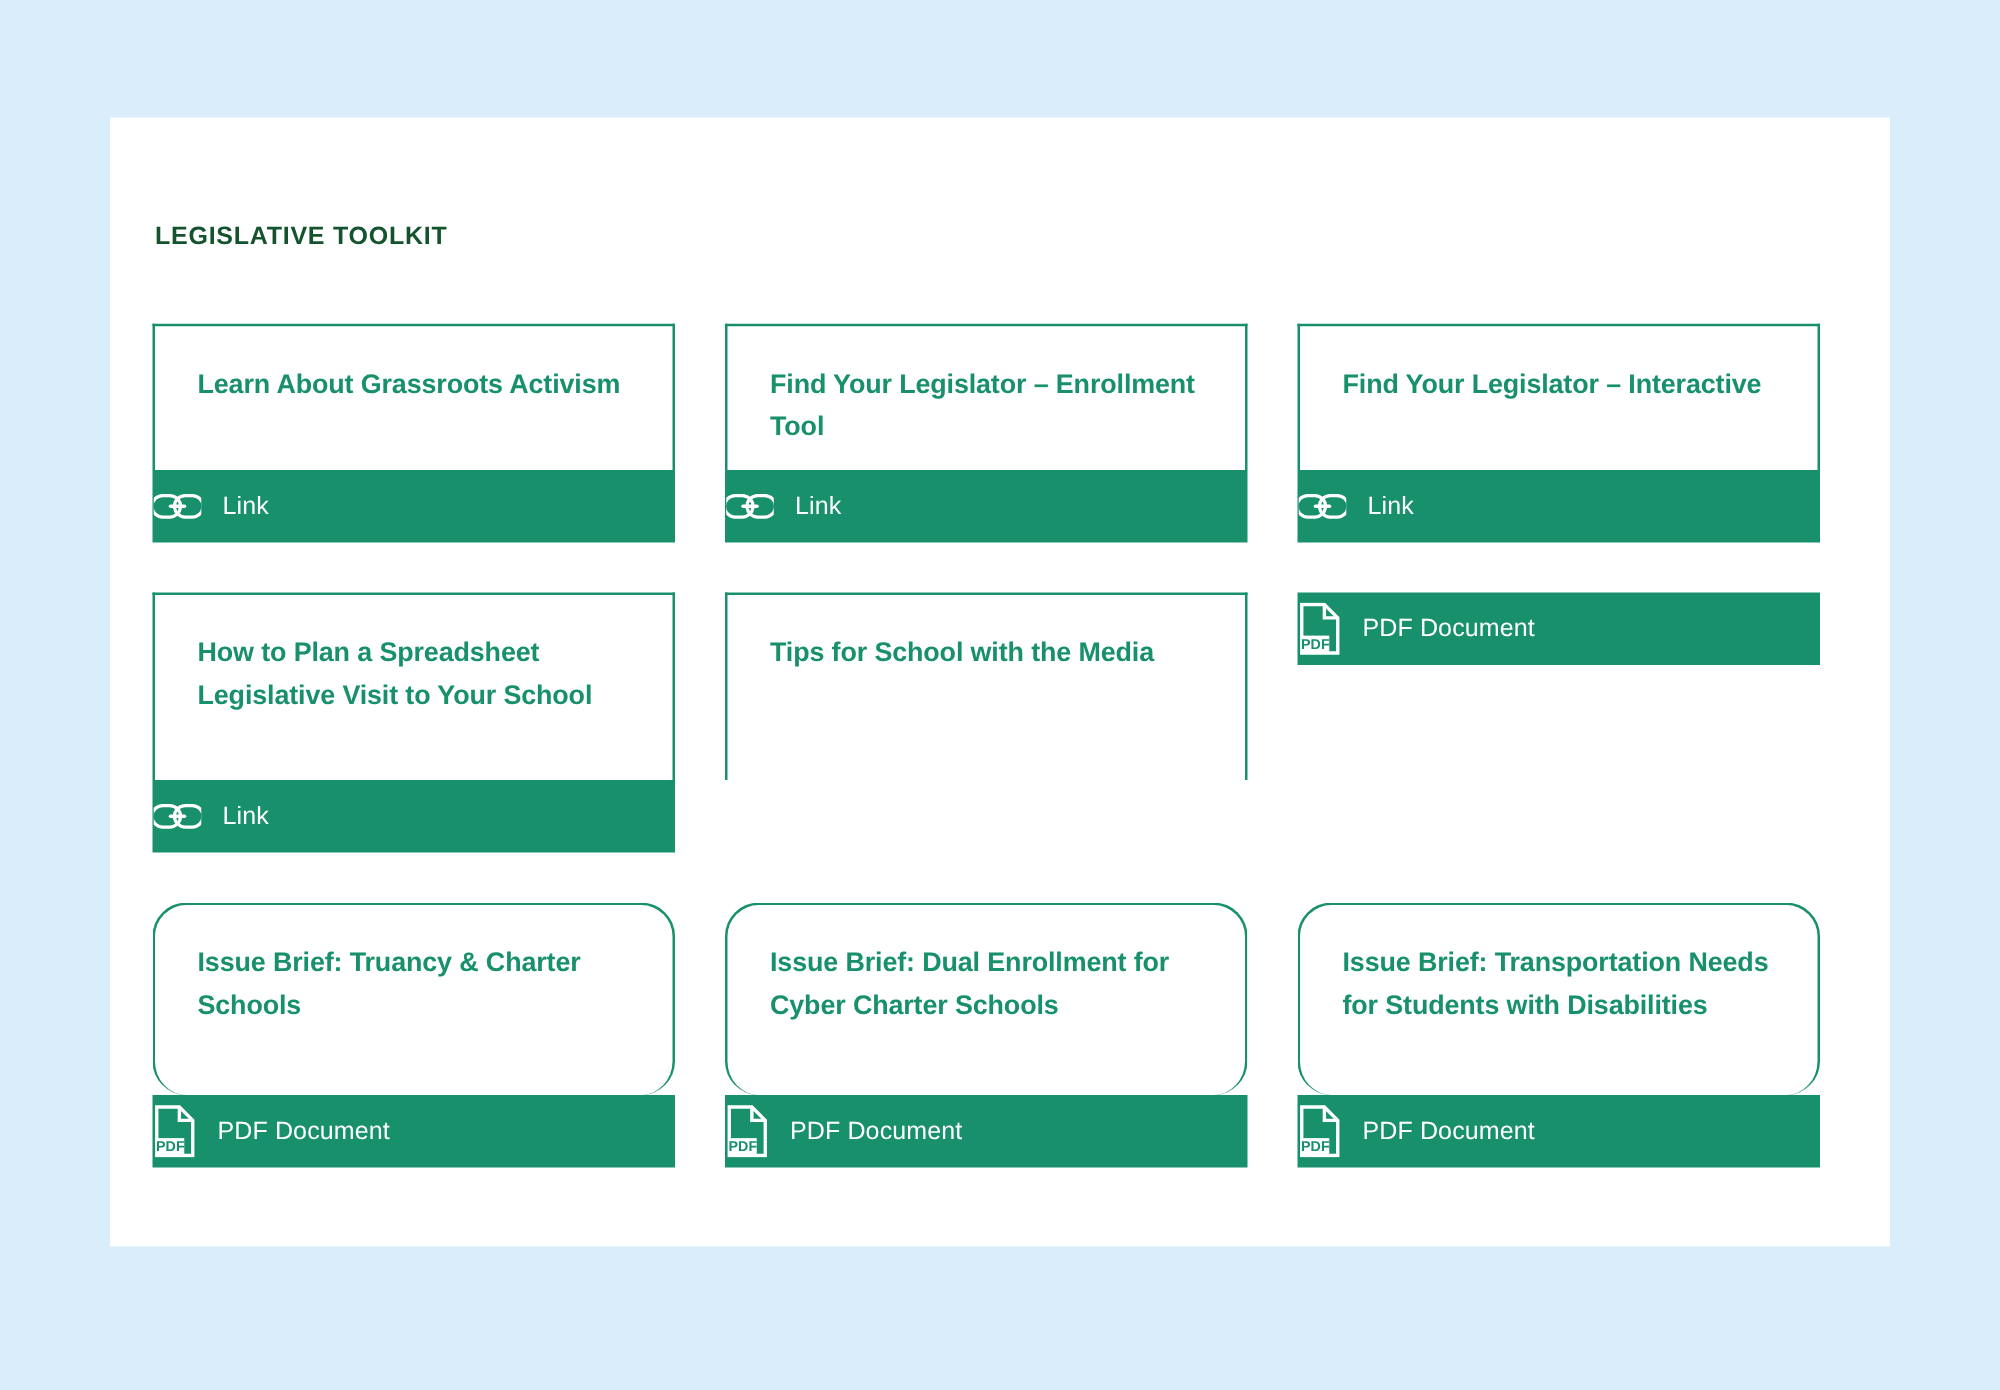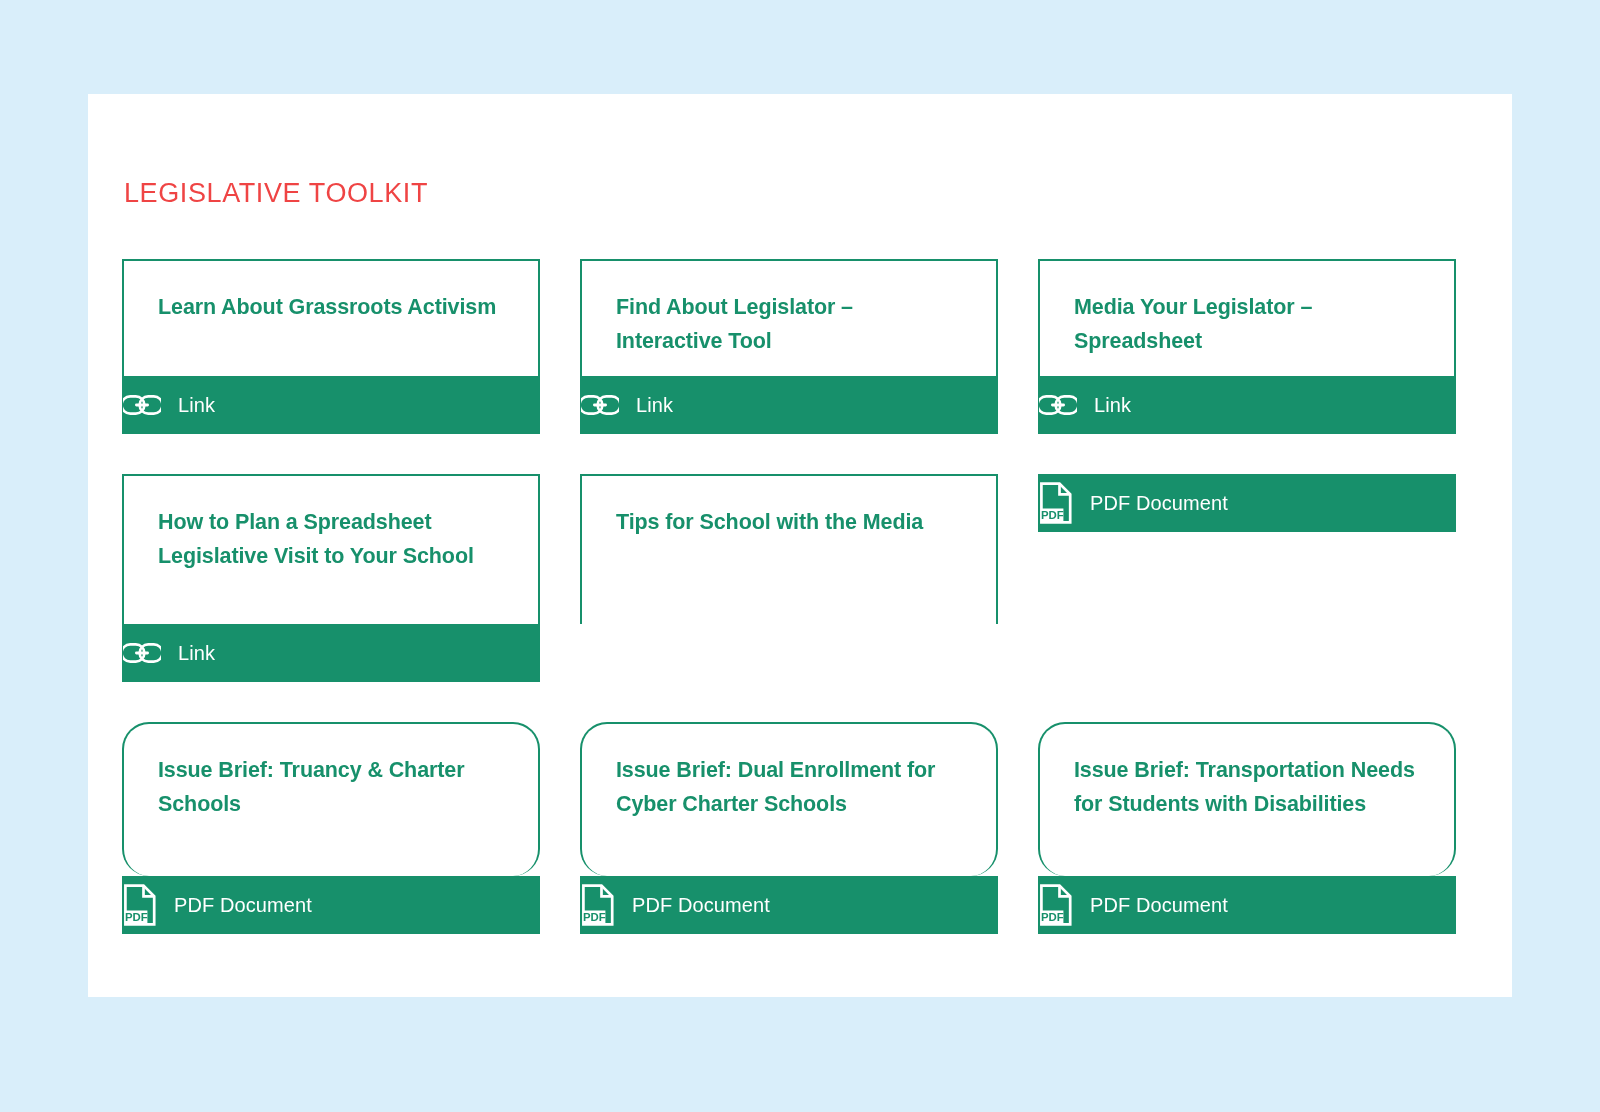--- a/index.html
+++ b/index.html
@@ -29,24 +29,24 @@
     top: 94px;
     width: 1424px;
     height: 903px;
     background: #ffffff;
   }
 
   .page-title {
     position: absolute;
     left: 36px;
     top: 84px;
-    font-size: 27px;
-    font-weight: 400;
+    font-size: 20px;
+    font-weight: 700;
     letter-spacing: 0.6px;
-    color: #ef4444;
+    color: #14532d;
     font-family: "Liberation Sans", sans-serif;
   }
 
   .grid {
     position: absolute;
     left: 34px;
     top: 165px;
     width: 1355px;
     display: grid;
     grid-template-columns: repeat(3, 418px);
@@ -132,37 +132,37 @@
               <path d="M25.2 2.4 H30.8 a8.6 8.6 0 0 1 0 17.2 h-5.6 a8.6 8.6 0 0 1 0 -17.2 z" stroke="#ffffff" stroke-width="2.6" fill="none"></path>
               <rect x="12" y="9.6" width="14" height="2.8" rx="1.4" fill="#ffffff"></rect>
             </svg>
           </span>
           <span class="ftype">Link</span>
         </div>
       </a>
 
       <a class="card row-1">
         <div class="card-body">
-          <span class="card-title">Find About Legislator – Interactive Tool</span>
+          <span class="card-title">Find Your Legislator – Enrollment Tool</span>
         </div>
         <div class="card-footer">
           <span class="ficon link-ic">
             <svg width="38" height="22" viewBox="0 0 38 22" fill="none">
               <path d="M12.8 2.4 H7.2 a8.6 8.6 0 0 0 0 17.2 h5.6 a8.6 8.6 0 0 0 0 -17.2 z" stroke="#ffffff" stroke-width="2.6" fill="none"></path>
               <path d="M25.2 2.4 H30.8 a8.6 8.6 0 0 1 0 17.2 h-5.6 a8.6 8.6 0 0 1 0 -17.2 z" stroke="#ffffff" stroke-width="2.6" fill="none"></path>
               <rect x="12" y="9.6" width="14" height="2.8" rx="1.4" fill="#ffffff"></rect>
             </svg>
           </span>
           <span class="ftype">Link</span>
         </div>
       </a>
 
       <a class="card row-1">
         <div class="card-body">
-          <span class="card-title">Media Your Legislator – Spreadsheet</span>
+          <span class="card-title">Find Your Legislator – Interactive</span>
         </div>
         <div class="card-footer">
           <span class="ficon link-ic">
             <svg width="38" height="22" viewBox="0 0 38 22" fill="none">
               <path d="M12.8 2.4 H7.2 a8.6 8.6 0 0 0 0 17.2 h5.6 a8.6 8.6 0 0 0 0 -17.2 z" stroke="#ffffff" stroke-width="2.6" fill="none"></path>
               <path d="M25.2 2.4 H30.8 a8.6 8.6 0 0 1 0 17.2 h-5.6 a8.6 8.6 0 0 1 0 -17.2 z" stroke="#ffffff" stroke-width="2.6" fill="none"></path>
               <rect x="12" y="9.6" width="14" height="2.8" rx="1.4" fill="#ffffff"></rect>
             </svg>
           </span>
           <span class="ftype">Link</span>

